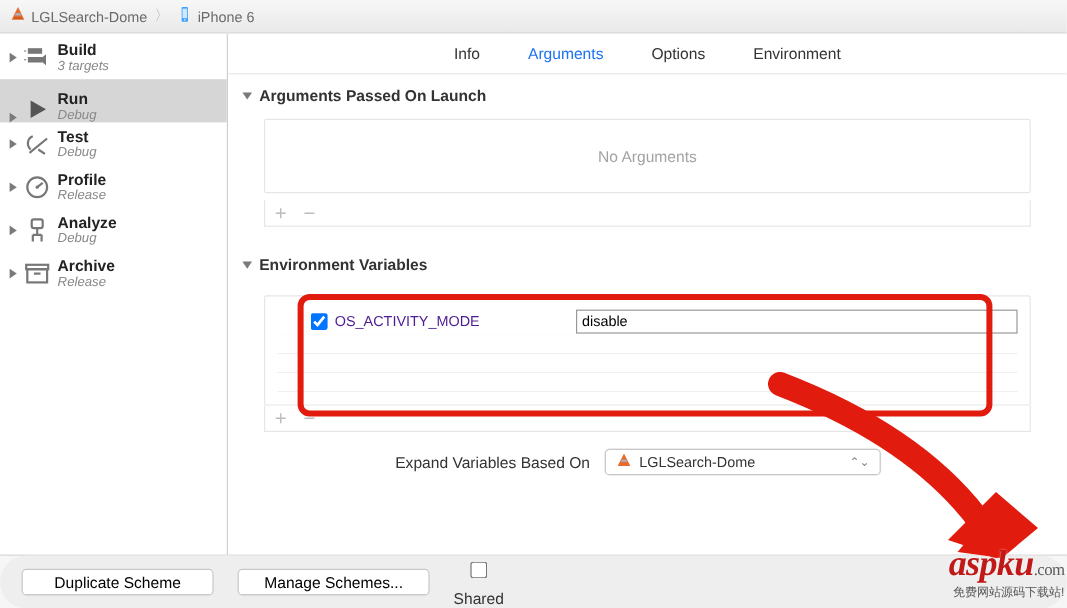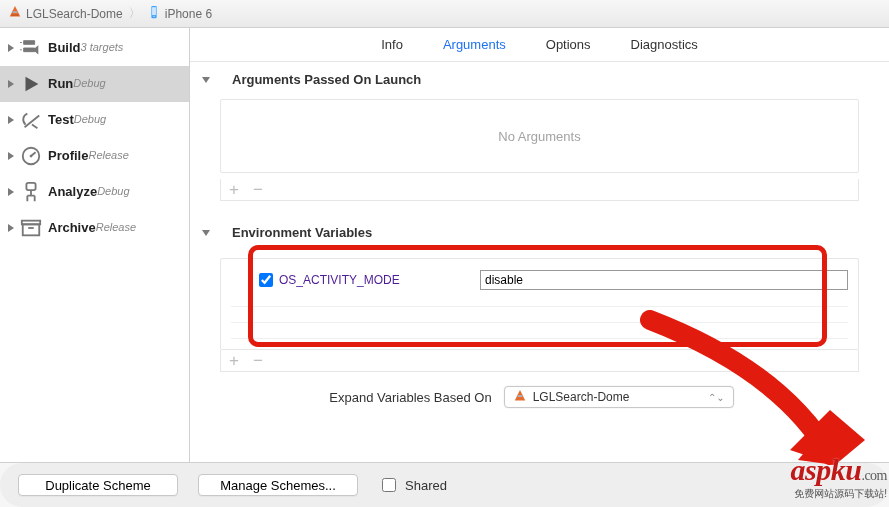--- a/index.html
+++ b/index.html
@@ -42,65 +42,65 @@
     background: #fff;
     border-right: 1px solid #d0d0d0;
     display: flex; flex-direction: column;
     padding-top: 2px;
   }
   .sb-item {
     display: flex; align-items: center;
     height: 36px;
     padding: 0 6px 0 8px;
   }
-  .sb-item.selected { background: #d6d6d6; }
+  .sb-item.selected { background: #d6d6d6; align-items: flex-end; }
   .sb-disclosure {
     width: 0; height: 0;
     border-top: 4px solid transparent;
     border-bottom: 4px solid transparent;
     border-left: 6px solid #7a7a7a;
     margin-right: 6px;
   }
   .sb-icon { width: 22px; height: 22px; margin-right: 6px; display:flex; align-items:center; justify-content:center;}
-  .sb-texts { display: flex; flex-direction: row; line-height: 1.1; }
+  .sb-texts { display: flex; flex-direction: column; line-height: 1.1; }
   .sb-title { font-weight: 600; font-size: 13px; color: #222; }
   .sb-sub { font-size: 11px; color: #888; font-style: italic; }
   
   .main {
     flex: 1;
     background: #fff;
     display: flex; flex-direction: column;
     position: relative;
   }
   .tabbar {
     height: 34px;
     display: flex; align-items: center; justify-content: center;
     gap: 40px;
     border-bottom: 1px solid #e6e6e6;
     font-size: 13px;
   }
   .tab { color: #333; }
   .tab.active { color: #1d72f1; }
   .scroll { flex: 1; overflow: hidden; padding-bottom: 10px; }
   .section-header {
-    display: flex; align-items: center; gap: 22px;
+    display: flex; align-items: center; gap: 6px;
     padding: 10px 16px 6px 12px;
     font-weight: 600;
   }
   .disclosure-down {
     width: 0; height: 0;
     border-left: 4px solid transparent;
     border-right: 4px solid transparent;
     border-top: 6px solid #7a7a7a;
   }
   .empty-list {
     margin: 6px 30px 6px 30px;
     border: 1px solid #e6e6e6;
     border-radius: 2px;
-    height: 74px;
+    height: 62px;
     display: flex; align-items: center; justify-content: center;
     color: #a3a3a3;
   }
   .list-controls {
     margin: 0 30px 14px 30px;
     border: 1px solid #e6e6e6;
     border-top: none;
     height: 22px;
     display: flex; align-items: center;
     padding-left: 8px;
@@ -214,21 +214,21 @@
     background: #fff;
     border: 1px solid #c8c8c8;
     border-radius: 4px;
     height: 22px;
     padding: 0 14px;
     font-size: 13px;
     font-family: inherit;
     box-shadow: 0 1px 0 rgba(0,0,0,0.03);
   }
   .btn.wide { min-width: 160px; }
-  .shared-wrap { display: flex; align-items: center; gap: 6px; font-size: 13px; color: #333; }
+  .shared-wrap { display: flex; align-items: center; gap: 6px; font-size: 13px; color: #333; flex-direction: column; }
   .shared-wrap input { width: 14px; height: 14px; }
   
   .watermark {
     position: absolute;
     right: 2px; bottom: 6px;
     text-align: right;
     z-index: 50;
     pointer-events: none;
   }
   .watermark .big {
@@ -362,21 +362,21 @@
           <span class="sb-sub">Release</span>
         </span>
       </div>
     </div>
 
     <div class="main">
       <div class="tabbar">
         <span class="tab">Info</span>
         <span class="tab active">Arguments</span>
         <span class="tab">Options</span>
-        <span class="tab">Diagnostics</span>
+        <span class="tab">Environment</span>
       </div>
 
       <div class="scroll">
 
         <div class="section-header">
           <span class="disclosure-down"></span>
           <span>Arguments Passed On Launch</span>
         </div>
         <div class="empty-list">
           <span>No Arguments</span>

